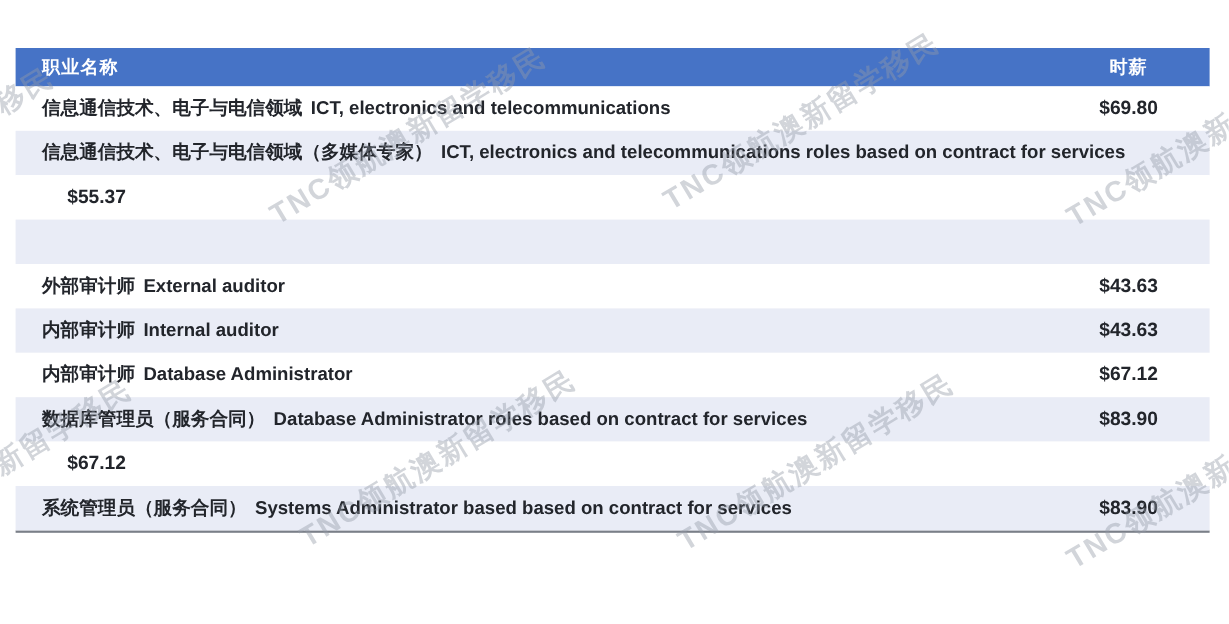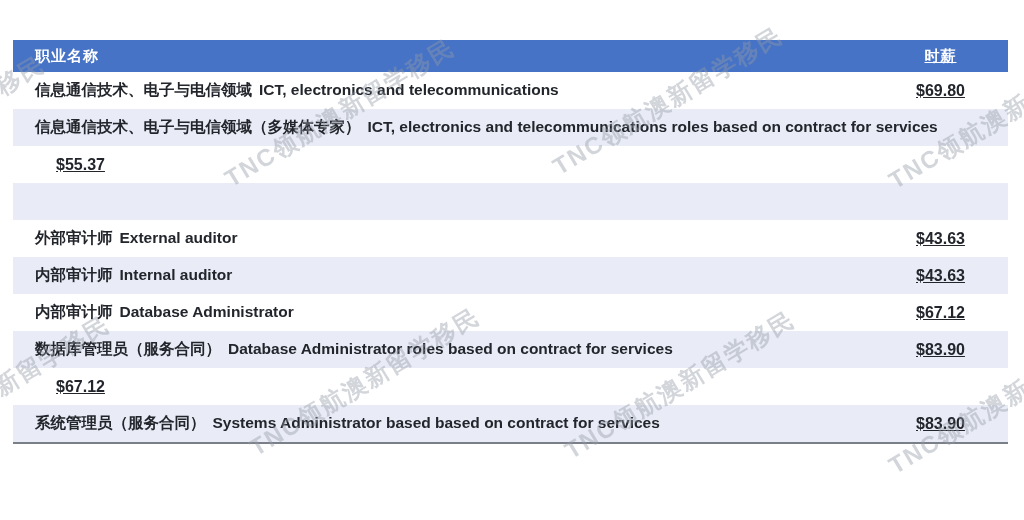--- a/index.html
+++ b/index.html
@@ -38,21 +38,20 @@
   .cell-name{
     flex:1;
     padding-left:22px;
     white-space:nowrap;
     overflow:hidden;
   }
   .cell-wage{
     flex:none;
     width:135px;
     text-align:center;
-    text-decoration:underline;
   }
   .zh{font-weight:bold;margin-right:7px;}
   .en{font-weight:bold;}
   .row .cell-wage{font-weight:bold;font-size:16px;}
   .watermark{
     position:absolute;
     transform:translate(-50%,-50%) rotate(-31deg);
     font-size:24px;
     font-weight:bold;
     letter-spacing:2px;

